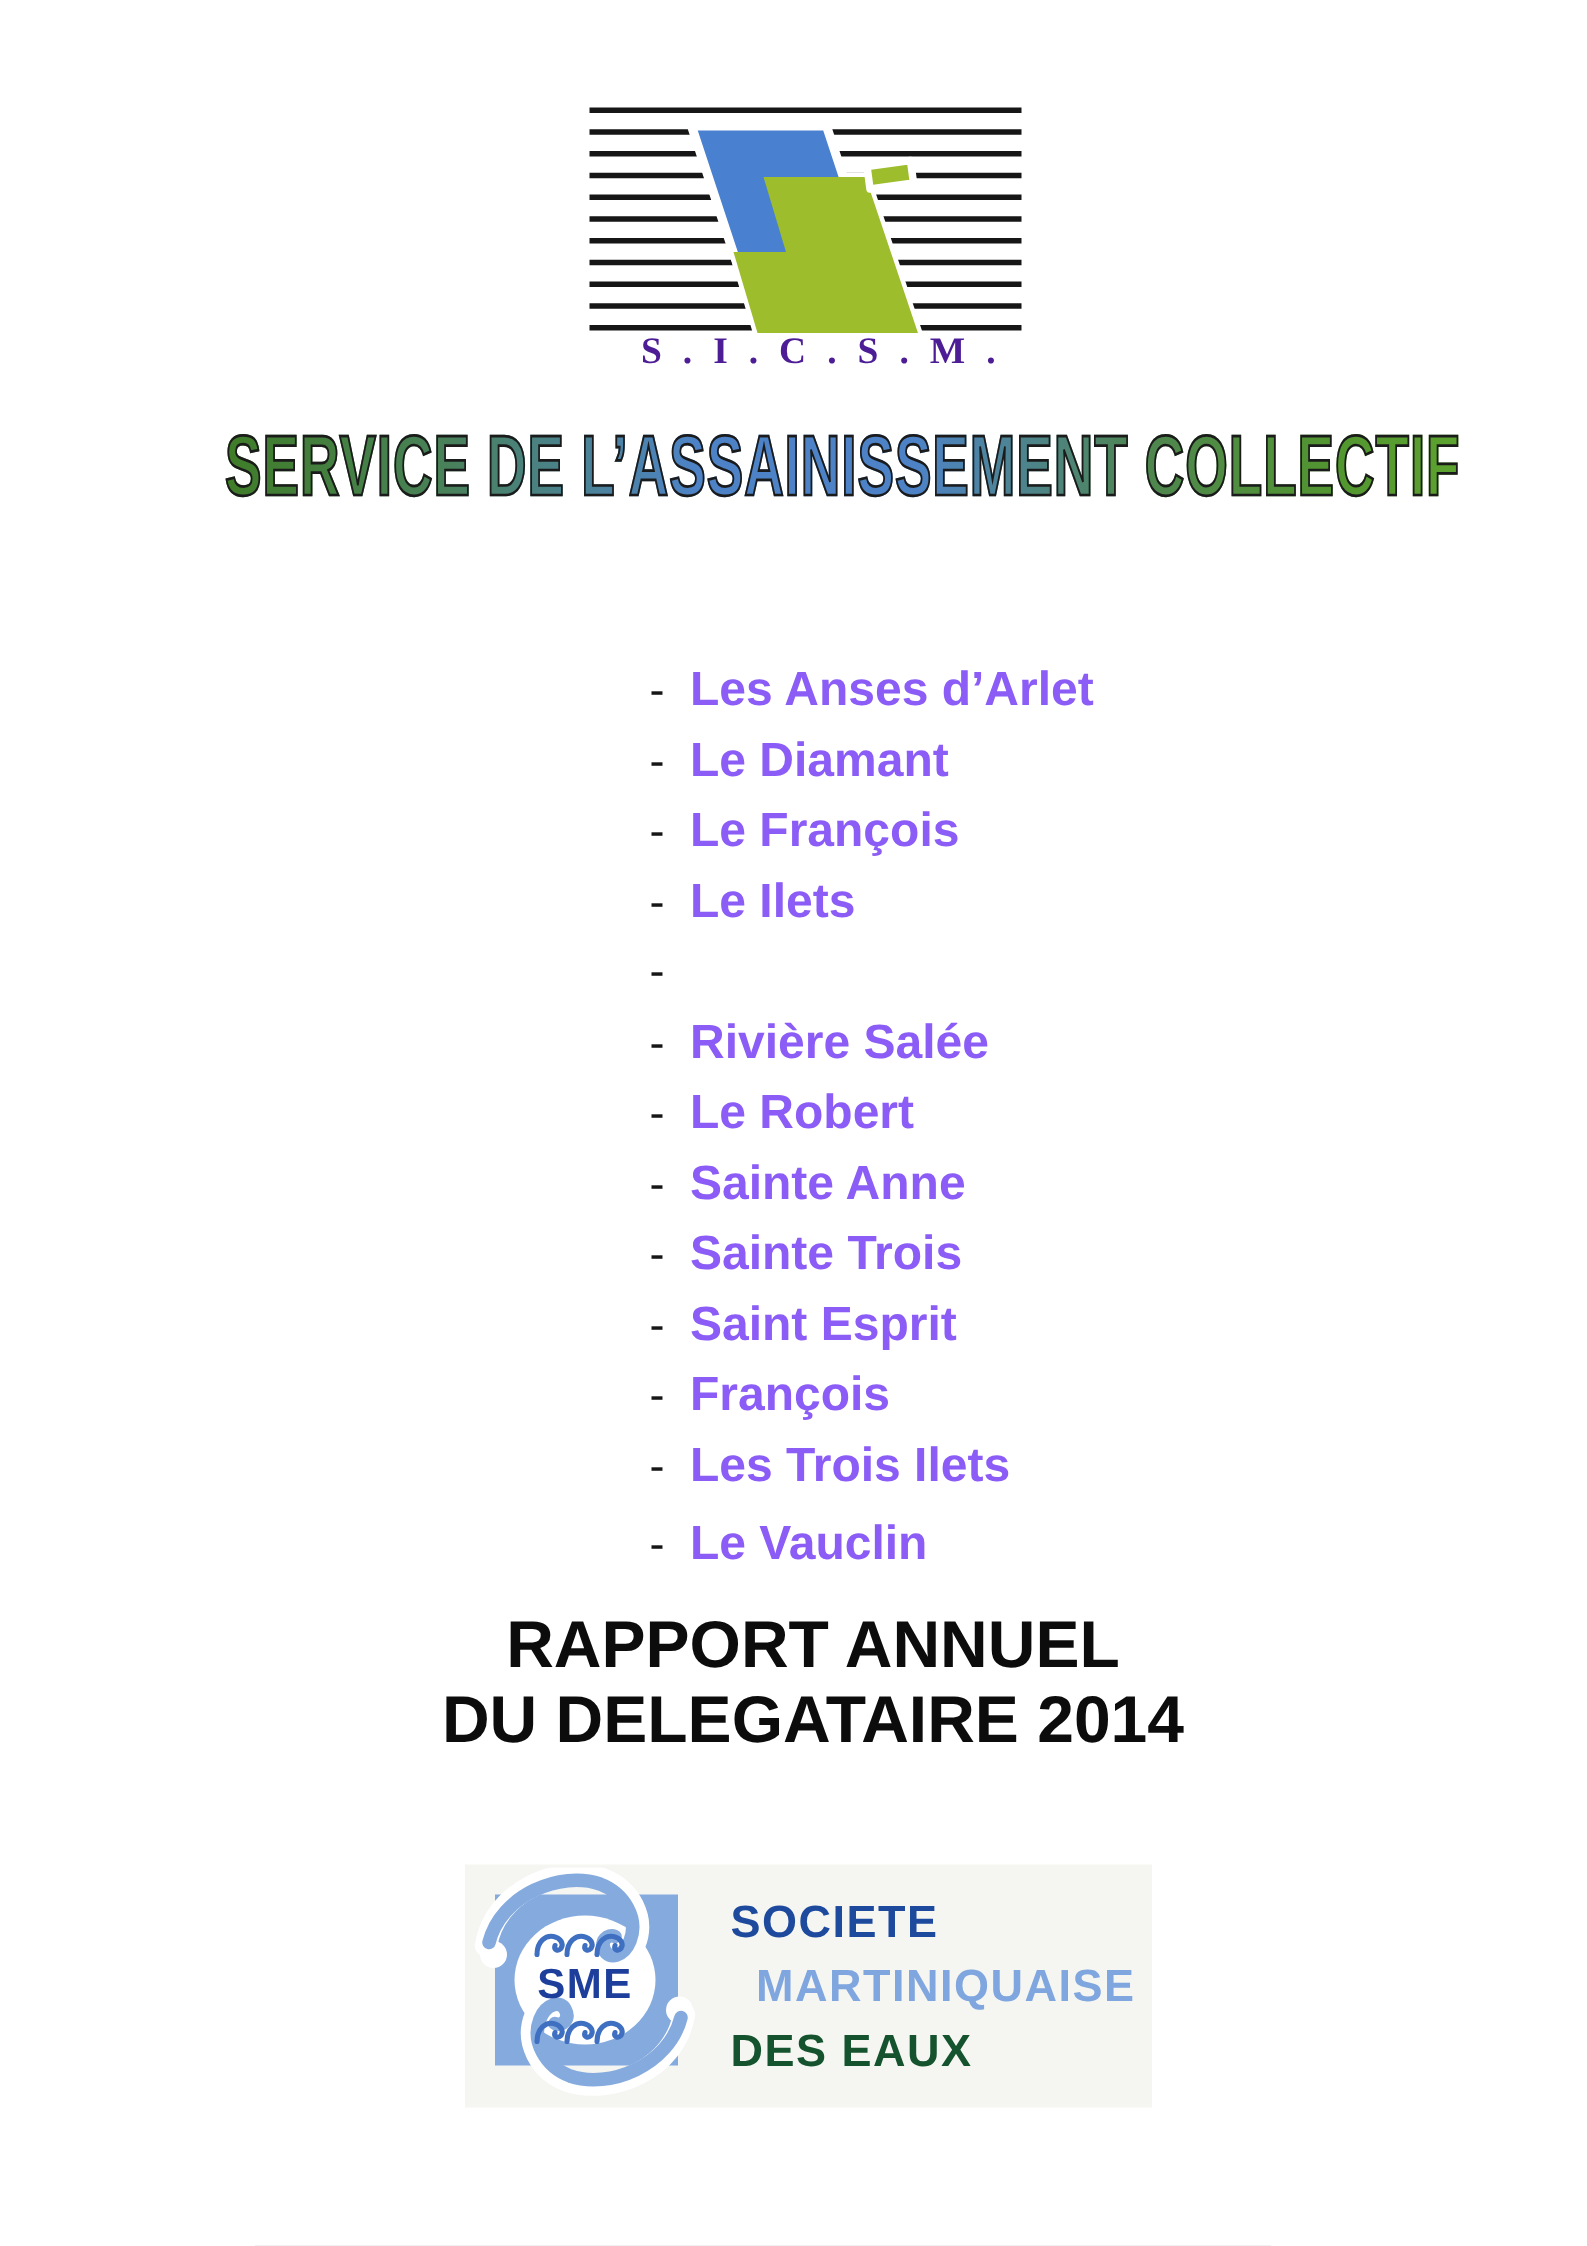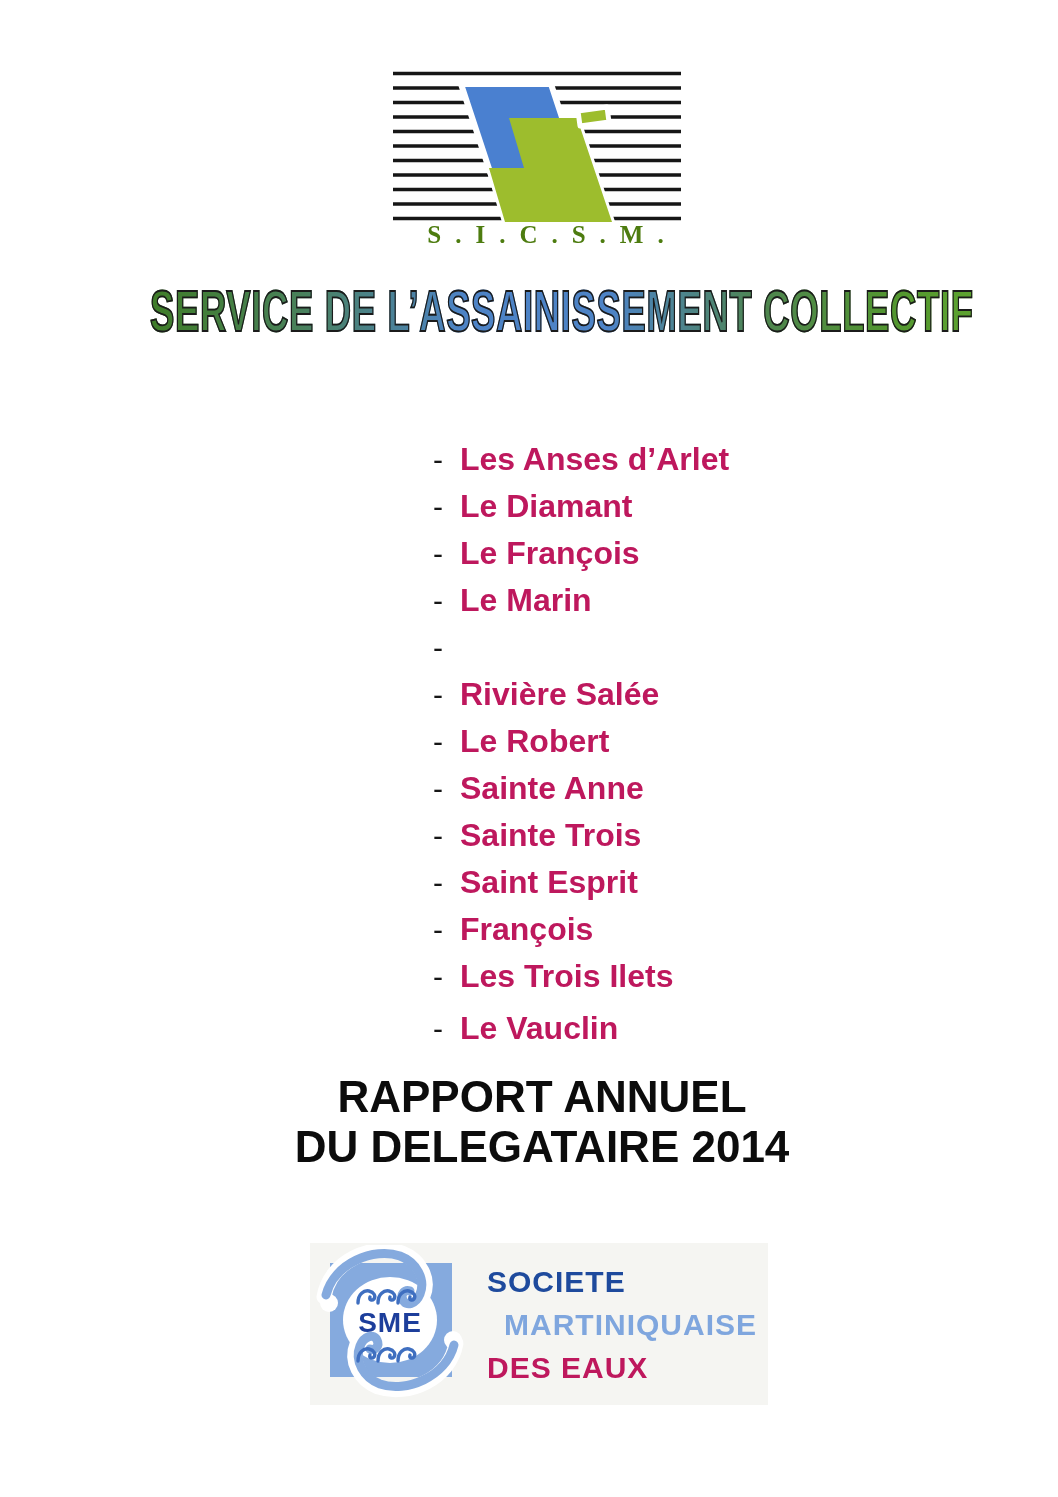--- a/index.html
+++ b/index.html
@@ -7,21 +7,21 @@
     position:relative; width:1058px; height:1497px; margin:0 auto;
     background:#ffffff; overflow:hidden;
     font-family:"Liberation Sans", sans-serif; color:#111;
   }
   
   #sicsm-logo { position:absolute; left:385px; top:66px; width:315px; height:200px; }
   #sicsm-acronym {
     position:absolute; left:385px; top:220px; width:315px;
     text-align:center; font-family:"Liberation Serif", serif;
     font-weight:bold; font-size:25px; line-height:30px;
-    letter-spacing:14px; padding-left:10px; color:#4d7c0f;
+    letter-spacing:14px; padding-left:10px; color:#4c1d95;
   }
   
   #banner {
     position:absolute; left:150px; top:283px;
     font-size:57px; font-weight:bold; line-height:1;
     letter-spacing:1px; white-space:nowrap;
     transform:scaleX(0.64); transform-origin:left center;
     -webkit-background-clip:text; background-clip:text;
     color:transparent; -webkit-text-fill-color:transparent;
     -webkit-text-stroke:1.8px #1b1b1b;
@@ -33,21 +33,21 @@
   }
   #communes-heading .underlined {
     border-bottom:5px solid #000; padding-right:16px; padding-bottom:3px;
   }
   #communes-heading .colon { margin-left:2px; }
   
   #communes-list { position:absolute; left:433px; top:436px; }
   .commune-item { display:flex; align-items:baseline; height:47px; line-height:47px; }
   .commune-item:last-child { margin-top:5px; }
   .commune-dash { width:27px; font-size:30px; font-weight:400; color:#161616; }
-  .commune-label { font-size:32px; font-weight:bold; color:#be185d; white-space:nowrap; }
+  .commune-label { font-size:32px; font-weight:bold; color:#8b5cf6; white-space:nowrap; }
   
   #report-title {
     position:absolute; left:0; top:1072px; width:1058px;
     text-align:center; font-size:44px; font-weight:bold; line-height:50px;
     color:#0c0c0c; transform:translateX(13px);
   }
   
   #sme-block {
     position:absolute; left:310px; top:1243px; width:458px; height:162px;
     background:#f5f5f2;
@@ -97,21 +97,21 @@
       <div class="commune-item">
         <span class="commune-dash">-</span>
         <span class="commune-label">Le Diamant</span>
       </div>
       <div class="commune-item">
         <span class="commune-dash">-</span>
         <span class="commune-label">Le François</span>
       </div>
       <div class="commune-item">
         <span class="commune-dash">-</span>
-        <span class="commune-label">Le Marin</span>
+        <span class="commune-label">Le Ilets</span>
       </div>
       <div class="commune-item">
         <span class="commune-dash">-</span>
       </div>
       <div class="commune-item">
         <span class="commune-dash">-</span>
         <span class="commune-label">Rivière Salée</span>
       </div>
       <div class="commune-item">
         <span class="commune-dash">-</span>
@@ -174,17 +174,17 @@
         <path d="M 46,116 C 46,107 52,103 57,104 C 62,105 64,109 62,112 C 60,114 57,113 58,110"></path>
         <path d="M 66,116 C 66,107 72,103 77,104 C 82,105 84,109 82,112 C 80,114 77,113 78,110"></path>
         <path d="M 86,116 C 86,107 92,103 97,104 C 102,105 104,109 102,112 C 100,114 97,113 98,110"></path>
       </g>
 
       <text x="78" y="87" text-anchor="middle" font-family="Liberation Sans, sans-serif" font-size="28" font-weight="bold" letter-spacing="1" fill="#1d3e9b">SME</text>
     </svg>
     <div id="sme-text">
       <div class="sme-line" style="color: rgb(30, 74, 157);">SOCIETE</div>
       <div class="sme-line" style="color: rgb(127, 166, 222); margin-left: 17px;">MARTINIQUAISE</div>
-      <div class="sme-line" style="color: #be185d;">DES EAUX</div>
+      <div class="sme-line" style="color: #14532d;">DES EAUX</div>
     </div>
   </div>
 
 </div>
 
 </body></html>

